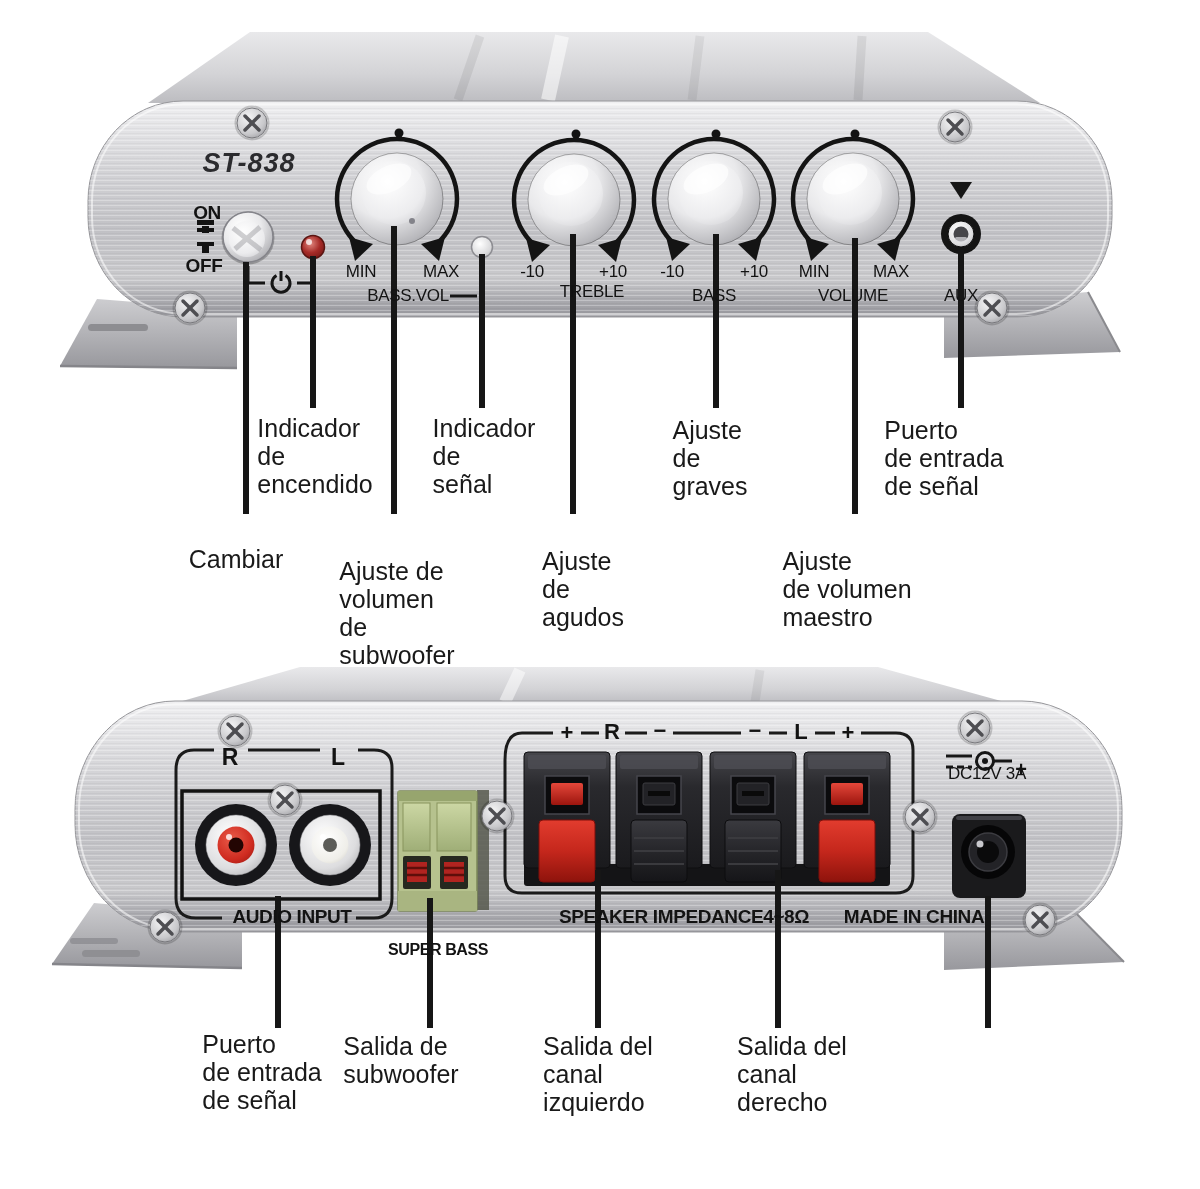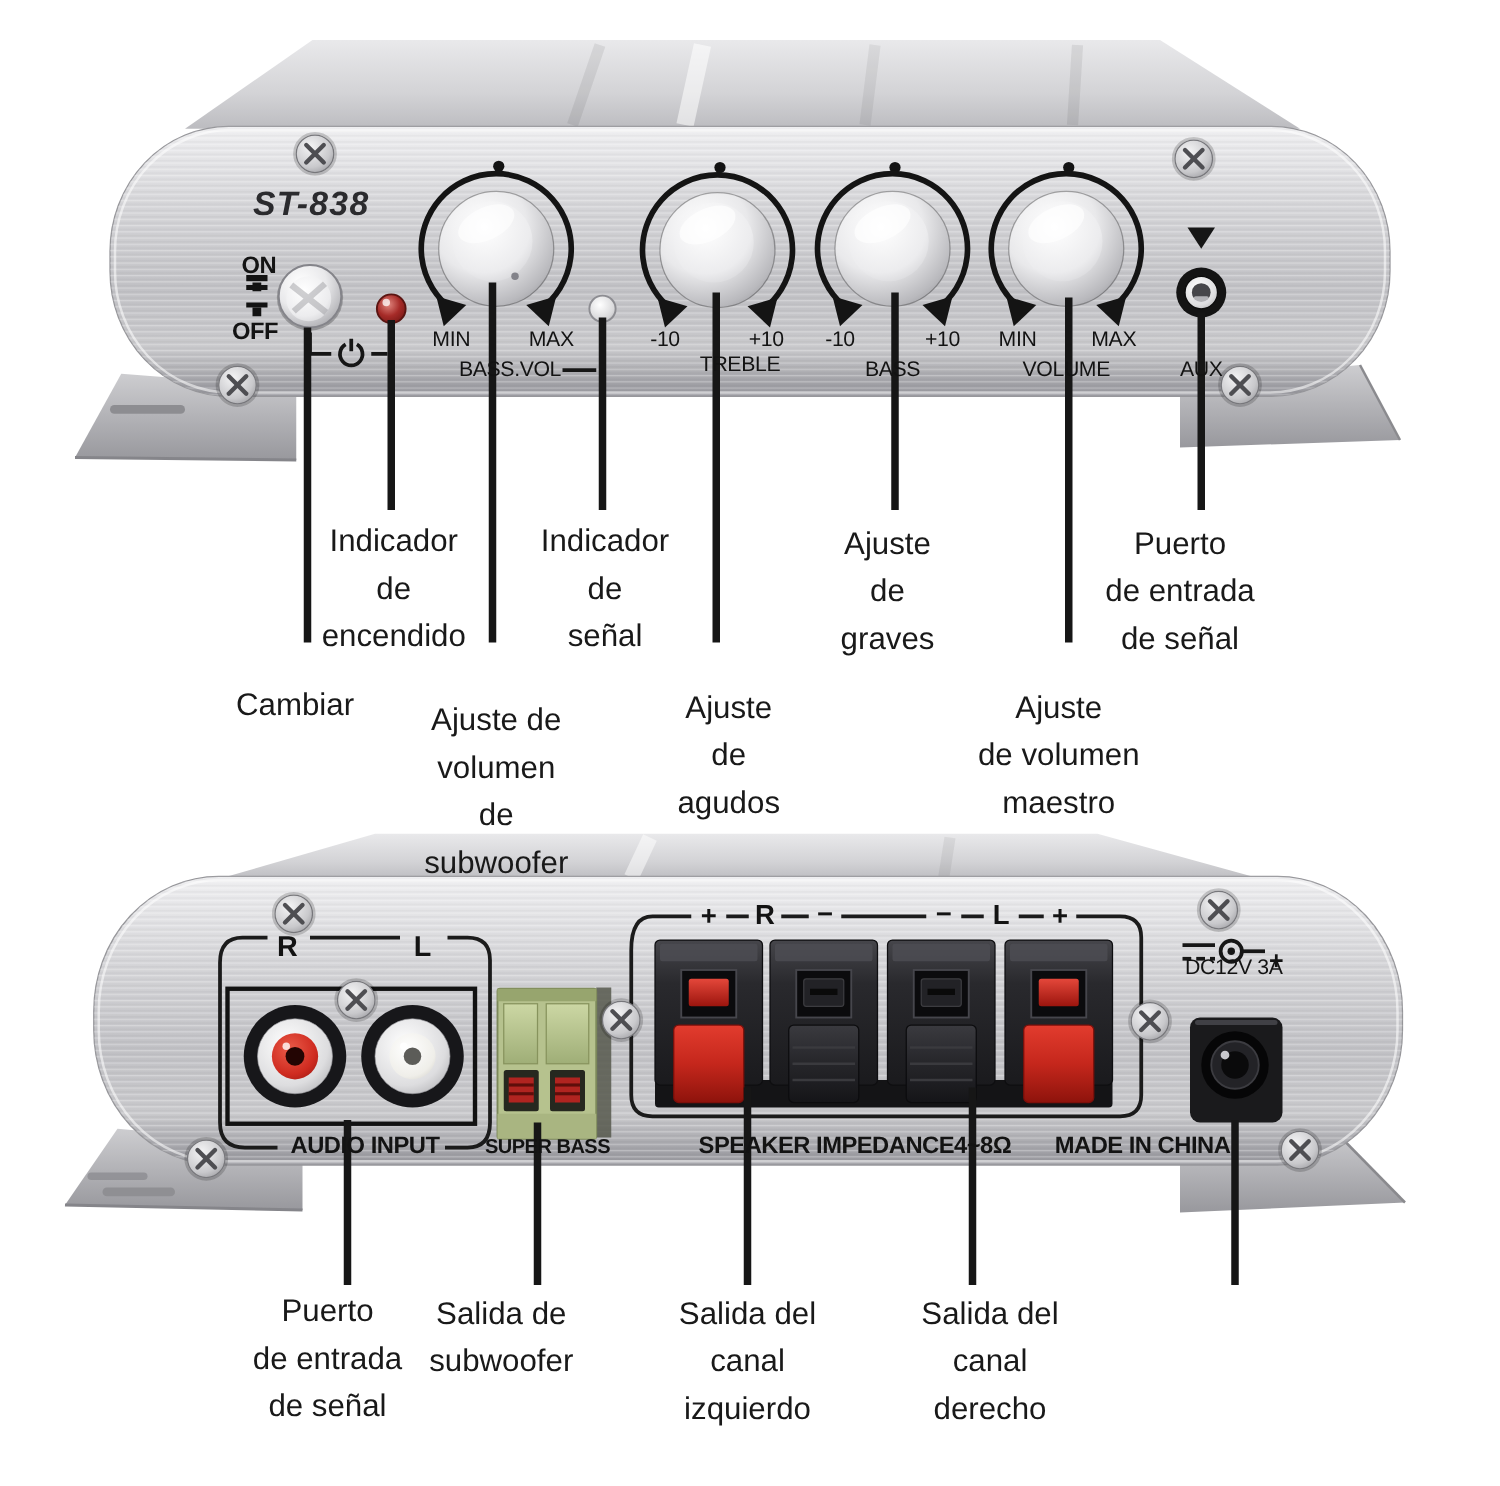--- a/index.html
+++ b/index.html
@@ -3,24 +3,24 @@
 <meta charset="utf-8">
 <style>
   html,body{margin:0;padding:0;background:#ffffff;}
   #canvas{position:relative;width:1200px;height:1189px;background:#fff;overflow:hidden;
           font-family:"Liberation Sans", sans-serif;}
   #gfx{position:absolute;left:0;top:0;}
   .txt{position:absolute;transform:translateX(-50%);white-space:nowrap;color:#131313;}
   .model{font-size:27px;font-weight:bold;font-style:italic;letter-spacing:1px;color:#2b2b2e;}
   .p17{font-size:17px;font-weight:normal;letter-spacing:-0.3px;}
   .p19{font-size:19px;font-weight:bold;letter-spacing:-0.4px;}
-  .p16{font-size:16px;font-weight:bold;letter-spacing:-0.4px;}
+  .p16{font-size:16px;font-weight:bold;letter-spacing:-0.4px;margin-top:32px;}
   .p22{font-size:22px;font-weight:bold;}
-  .note{position:absolute;transform:translateX(-50%);text-align:center;white-space:pre-line;
-        font-size:25px;line-height:38px;color:#191919;}
+  .note{position:absolute;transform:translateX(-50%);white-space:pre-line;
+        font-size:25px;line-height:28px;color:#191919;}
 </style>
 </head>
 <body>
 
 <div id="canvas">
 
 <svg id="gfx" width="1200" height="1189" viewBox="0 0 1200 1189">
   <defs>
     <linearGradient id="topG" x1="0" y1="0" x2="0" y2="1">
       <stop offset="0" stop-color="#e9e9eb"></stop>

